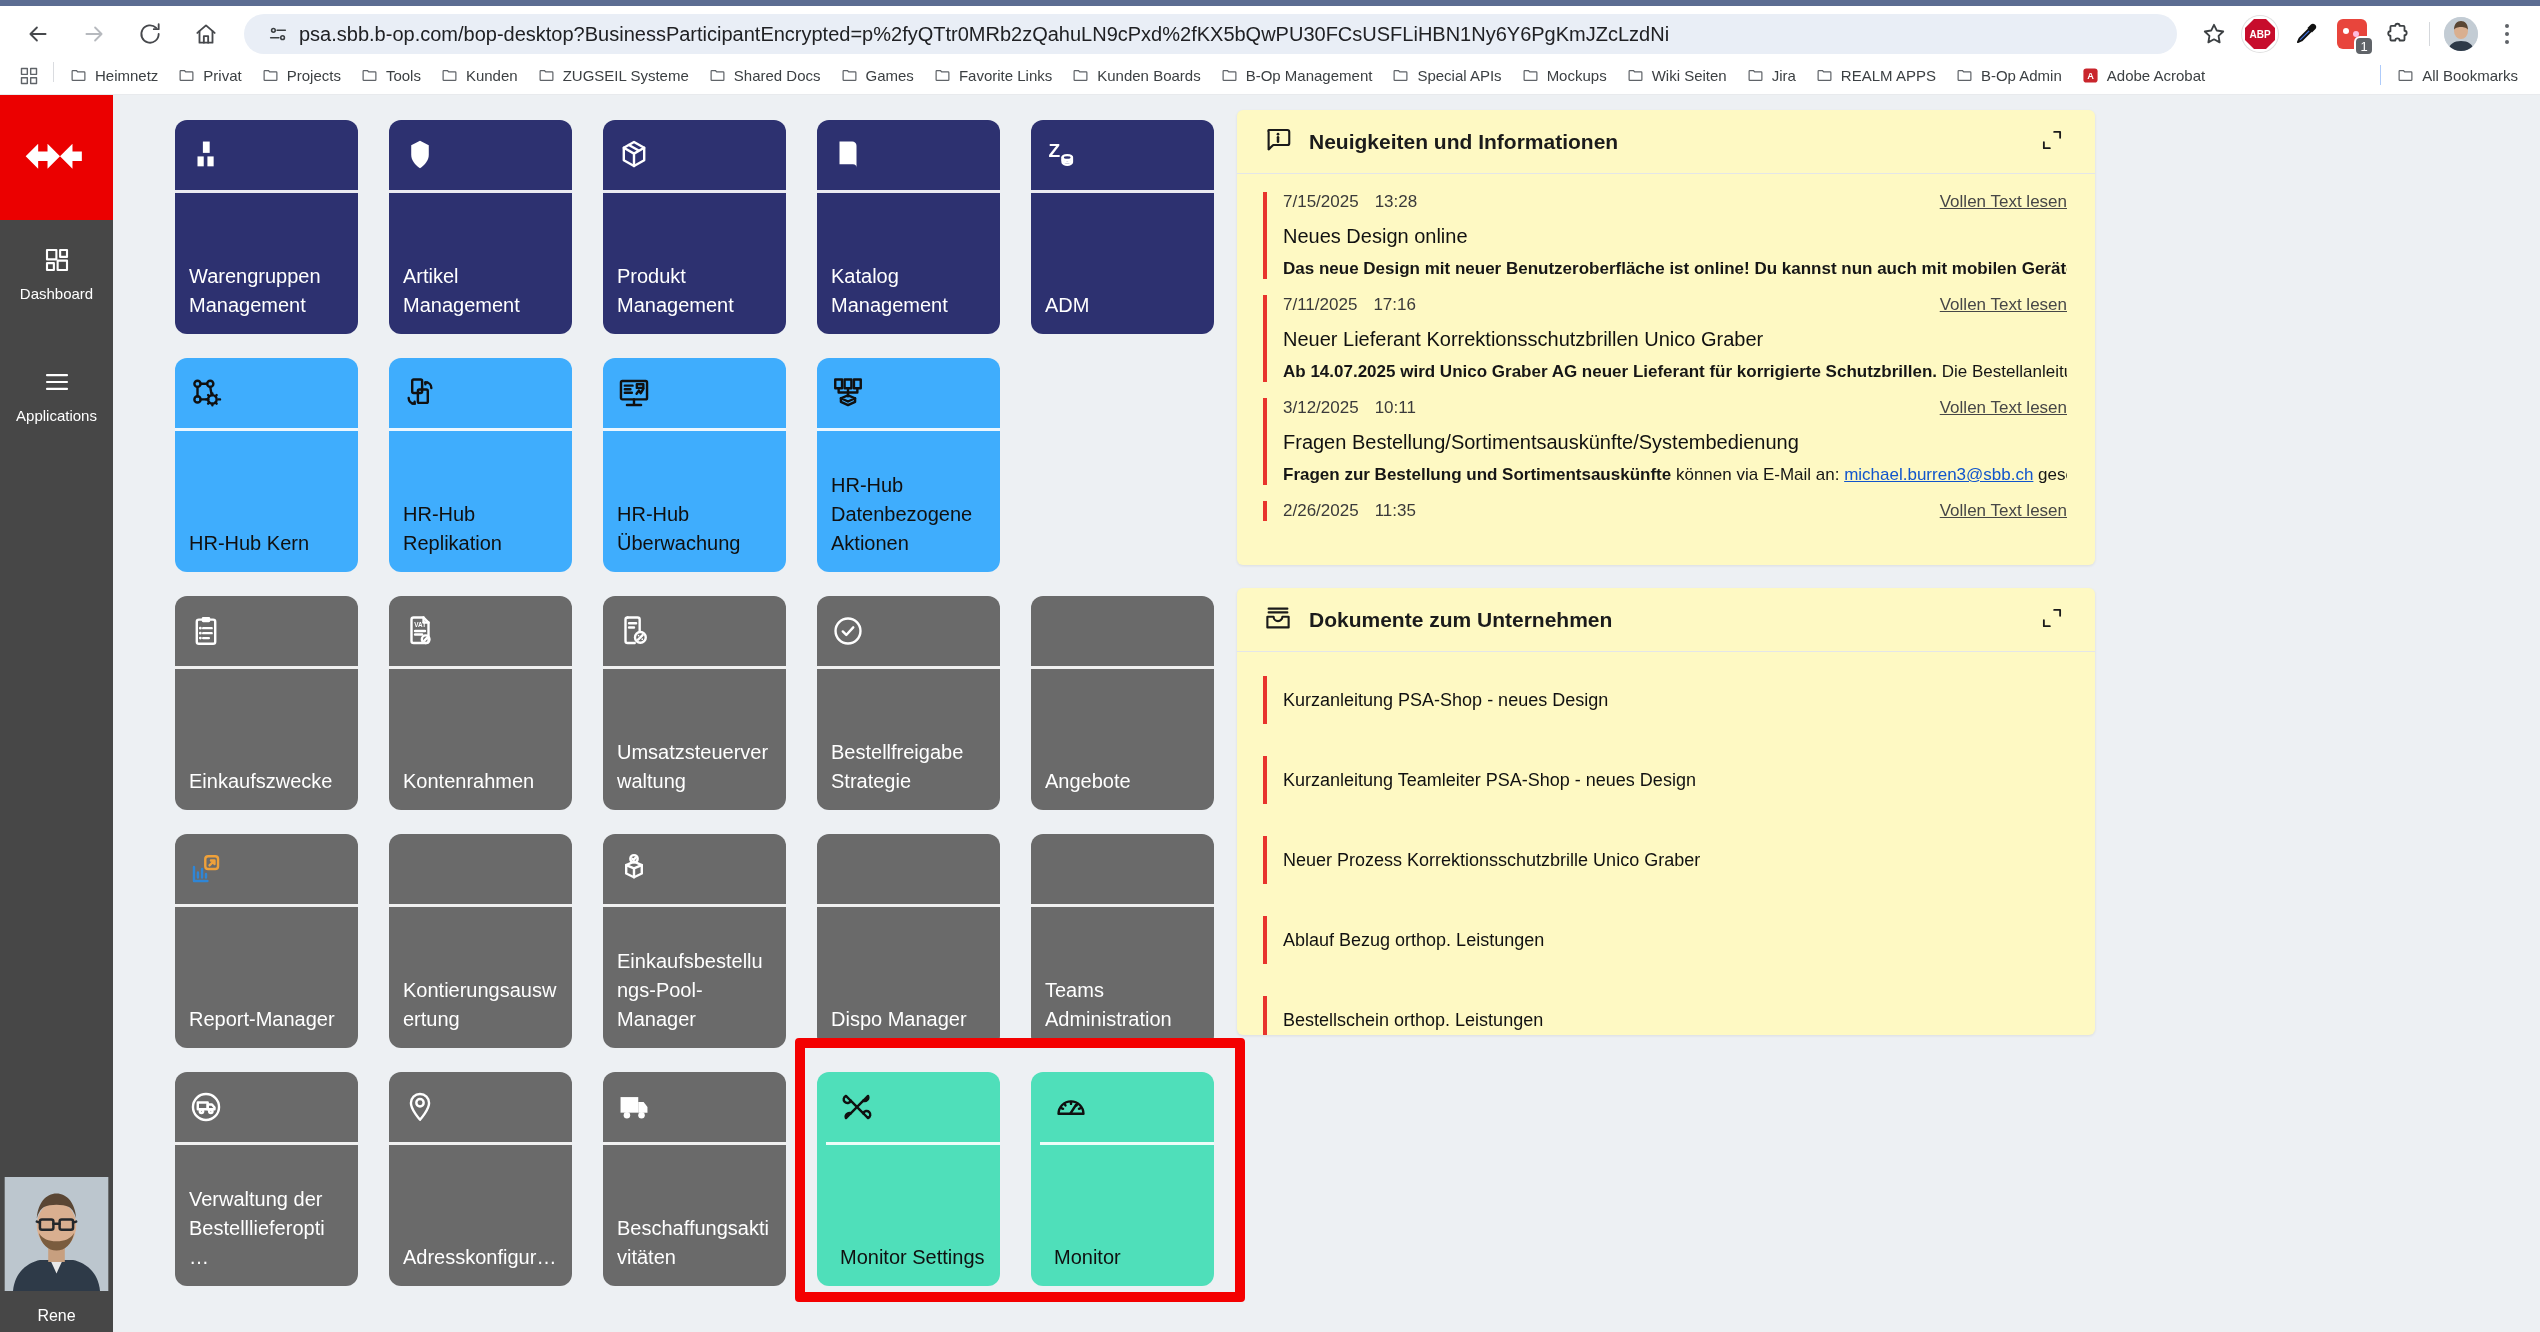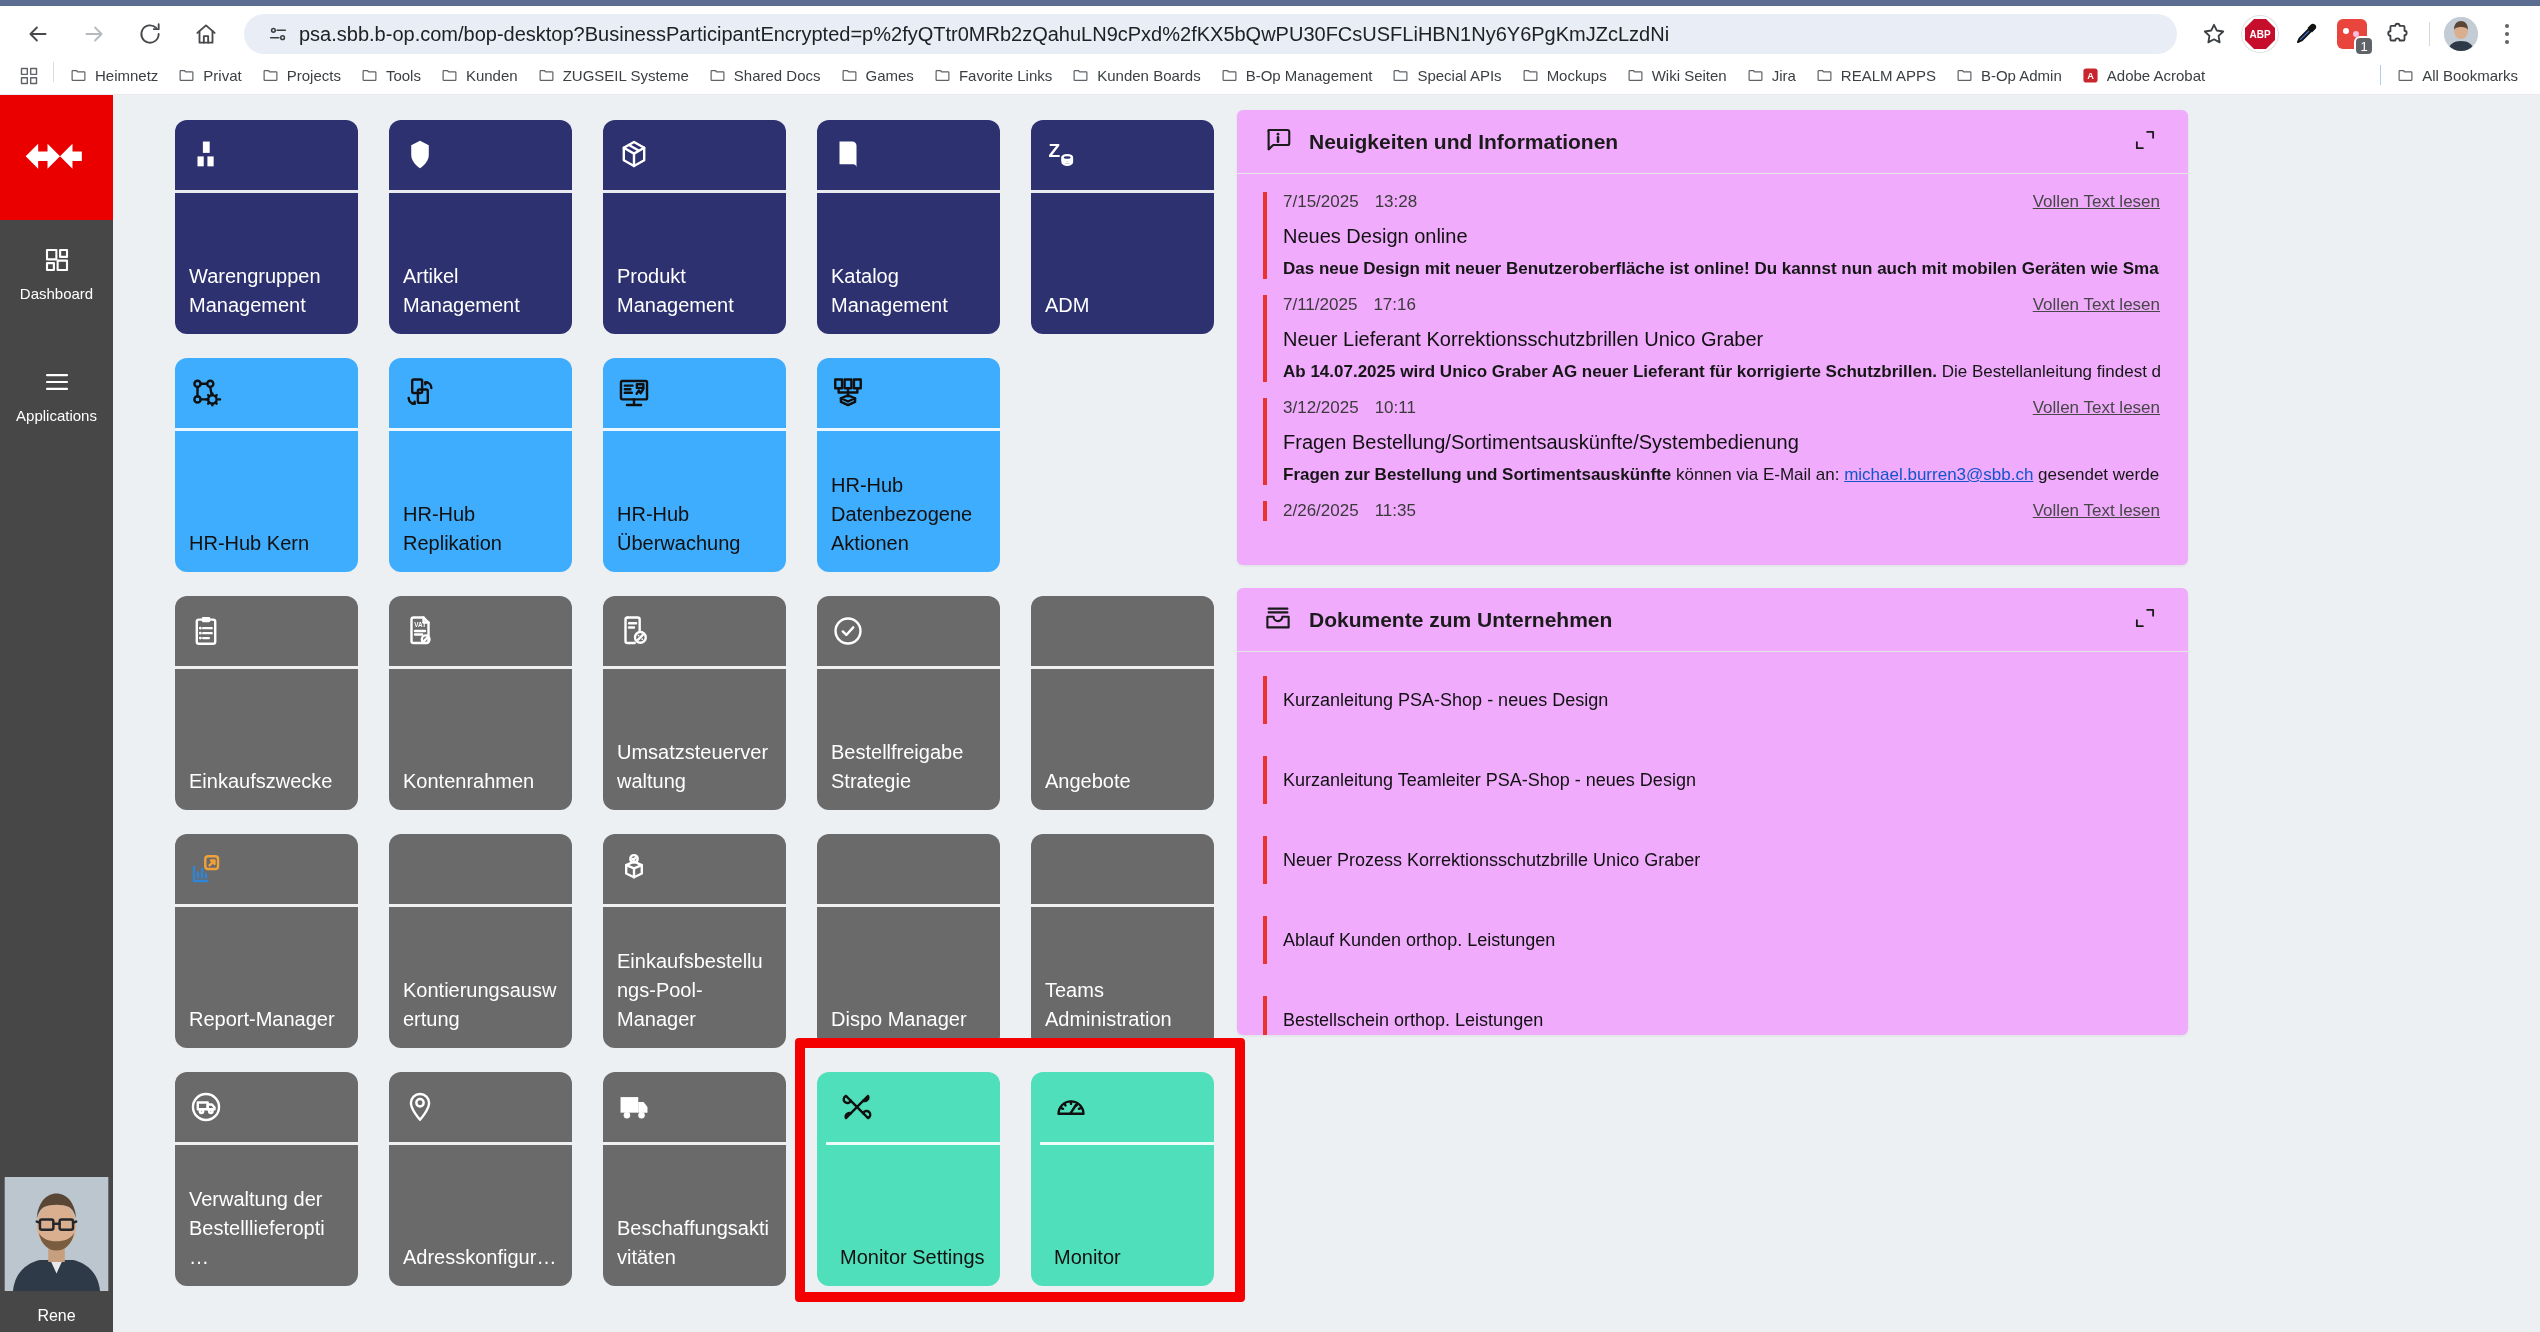--- a/index.html
+++ b/index.html
@@ -68,21 +68,21 @@
   .tile.blue .tile-label, .tile.blue .tile-head { color:#101010; }
   .tile.gray { background:var(--tile-gray,#6a6a6a); }
   .tile.gray .tile-label, .tile.gray .tile-head { color:#fff; }
   .tile.green { background:var(--tile-green,#4fdfba); }
   .tile.green .tile-label, .tile.green .tile-head { color:#101010;margin-left:9px; }
 
   .highlight-box { position:absolute; left:682px; top:943px; width:450px; height:264px;
                    border:10px solid var(--highlight-red,#f40000); border-radius:4px; pointer-events:none; }
 
   
-  .panel { position:absolute; left:1124px; width:951px; background:#f0abfc; border-radius:6px;
+  .panel { position:absolute; left:1124px; width:858px; background:#fef9c3; border-radius:6px;
            box-shadow:0 1px 3px rgba(0,0,0,.08); overflow:hidden; }
   .panel.news { top:15px; height:455px; }
   .panel.docs { top:493px; height:447px; }
   .panel-head { height:64px; display:flex; align-items:center; padding:0 26px; border-bottom:1px solid #e4e6e8; }
   .panel-head .icon svg { width:30px; height:30px; color:#1b1b1b; }
   .panel-title { font-size:21px; color:#1b1b1b; margin-left:16px; }
   .expand-btn { margin-left:auto; border:none; background:transparent; color:#1b1b1b; width:34px; height:34px; }
   .panel-body { padding:18px 28px 0 26px; }
 
   .news-item { border-left:4px solid var(--news-red,#e8342c); padding-left:16px; margin-bottom:16px; }
@@ -809,21 +809,21 @@
             <div class="doc-item">
        <span class="doc-label">Kurzanleitung PSA-Shop - neues Design</span>
      </div>
             <div class="doc-item">
        <span class="doc-label">Kurzanleitung Teamleiter PSA-Shop - neues Design</span>
      </div>
             <div class="doc-item">
        <span class="doc-label">Neuer Prozess Korrektionsschutzbrille Unico Graber</span>
      </div>
             <div class="doc-item">
-       <span class="doc-label">Ablauf Kunden orthop. Leistungen</span>
+       <span class="doc-label">Ablauf Bezug orthop. Leistungen</span>
      </div>
             <div class="doc-item">
        <span class="doc-label">Bestellschein orthop. Leistungen</span>
      </div>
           </div>
       </section>
     </main>
   </div>
 </div>
 

